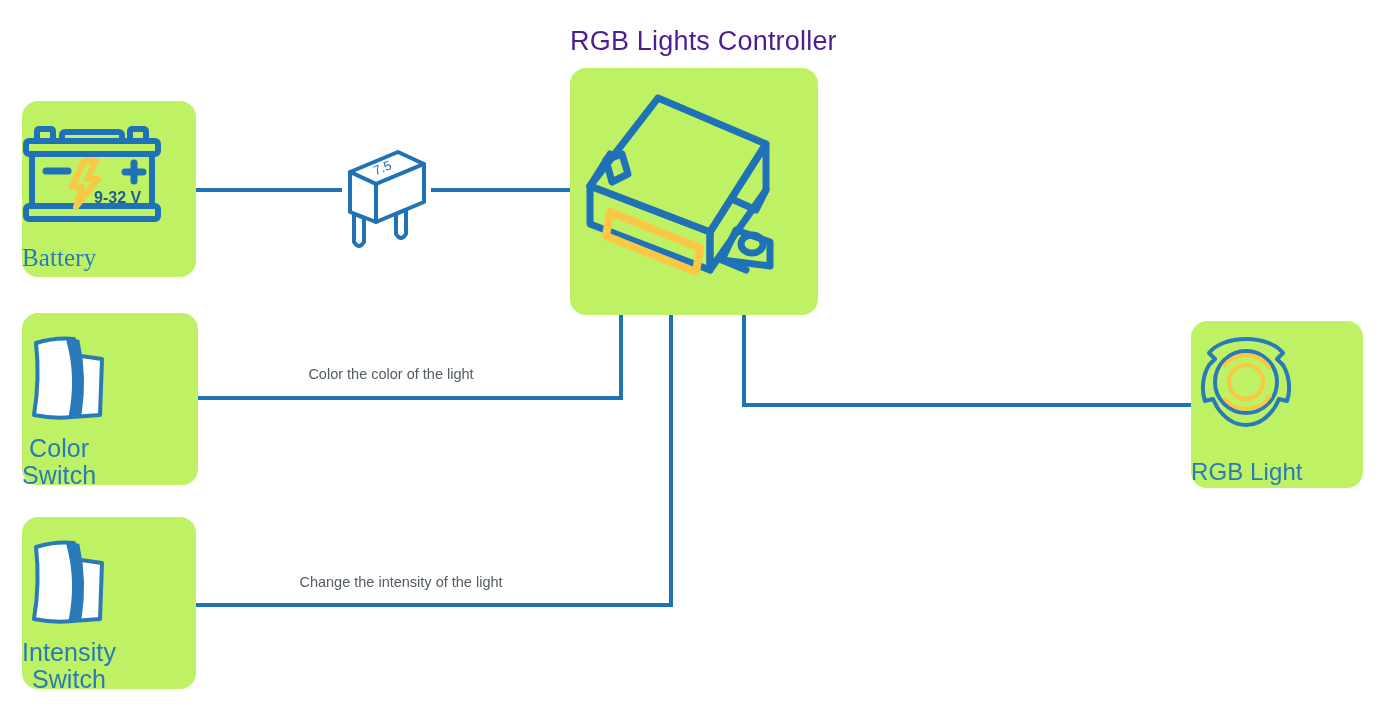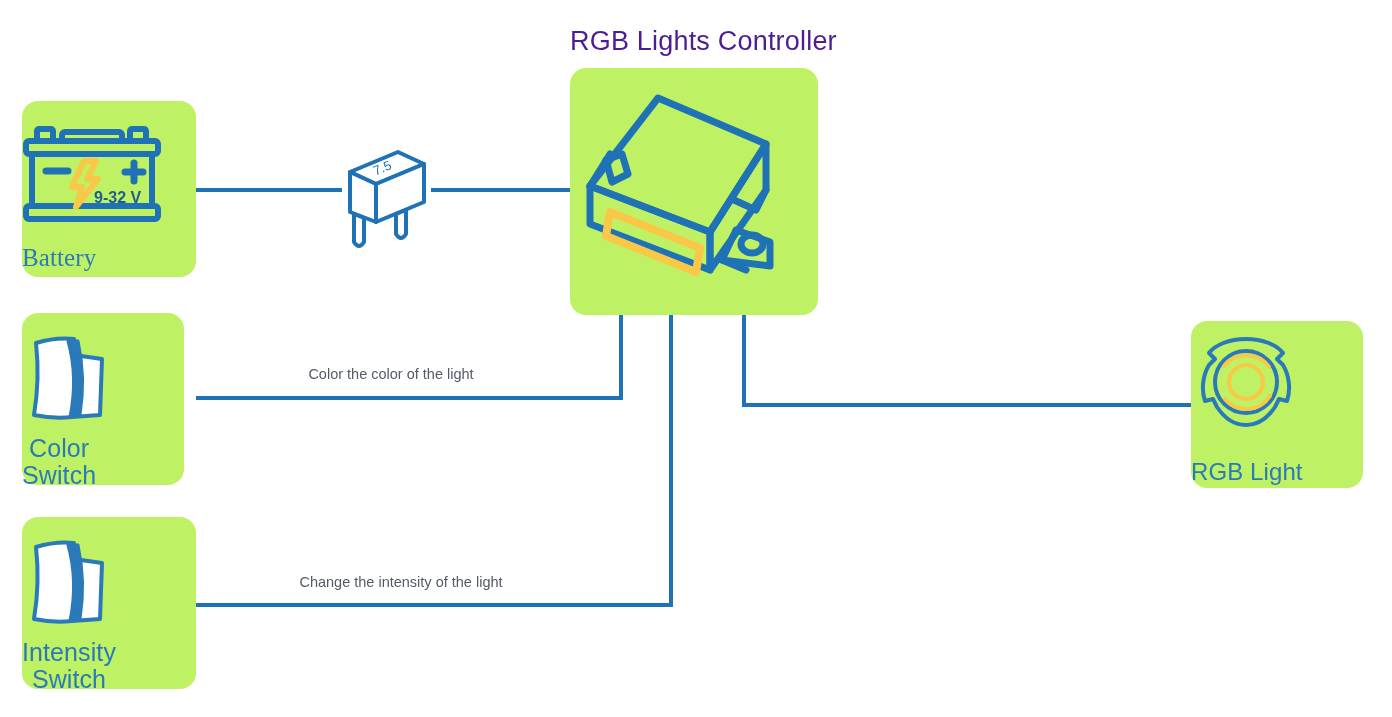--- a/index.html
+++ b/index.html
@@ -62,21 +62,21 @@
     position: absolute;
     font-family: "Liberation Sans", sans-serif;
     font-size: 14.5px;
     color: #535b68;
     white-space: nowrap;
     text-align: center;
   }
 
   
   #card-battery   { left: 22px;   top: 101px; width: 174px; height: 176px; }
-  #card-color     { left: 22px;   top: 313px; width: 162px; height: 172px; }
+  #card-color     { left: 22px;   top: 313px; width: 176px; height: 172px; }
   #card-intensity { left: 22px;   top: 517px; width: 174px; height: 172px; }
   #card-controller{ left: 570px;  top: 68px;  width: 248px; height: 247px; }
   #card-rgb       { left: 1191px; top: 321px; width: 172px; height: 167px; gap: 12px; }
 
   #card-battery .card-icon   { margin-top: 18px; }
   #card-battery .card-label  { font-size: 25px; margin-top: 14px; font-family: Liberation Serif, serif; }
 
   #card-color .card-icon     { margin-top: 14px; }
   #card-color .card-label    { font-size: 25px; margin-top: 8px; }
 

